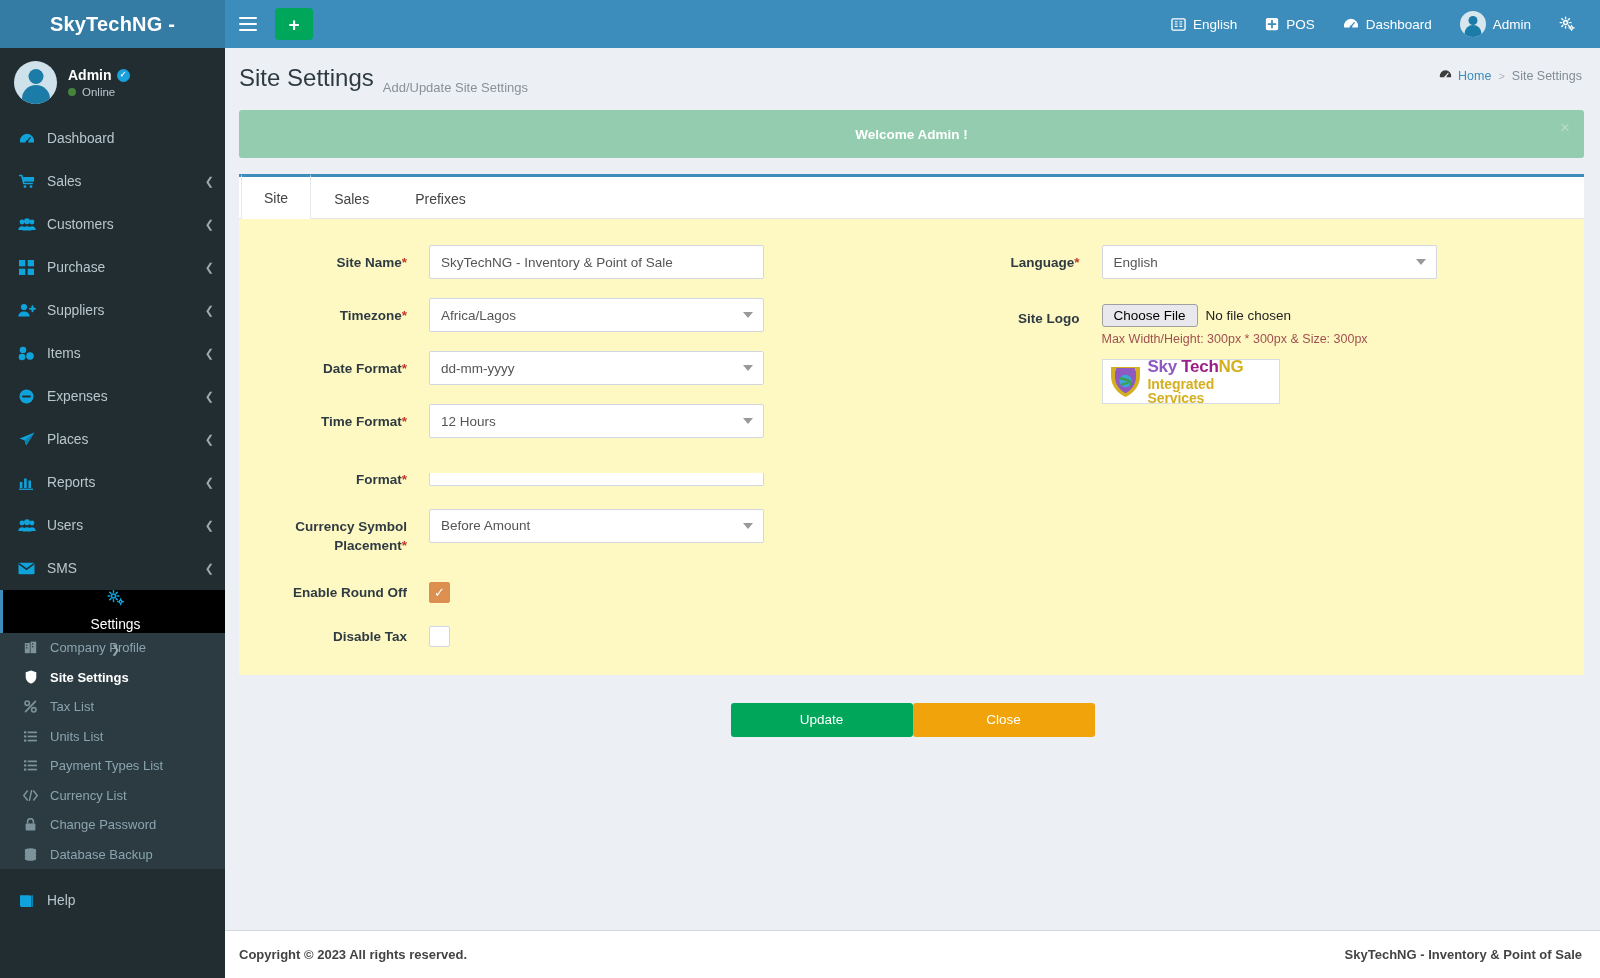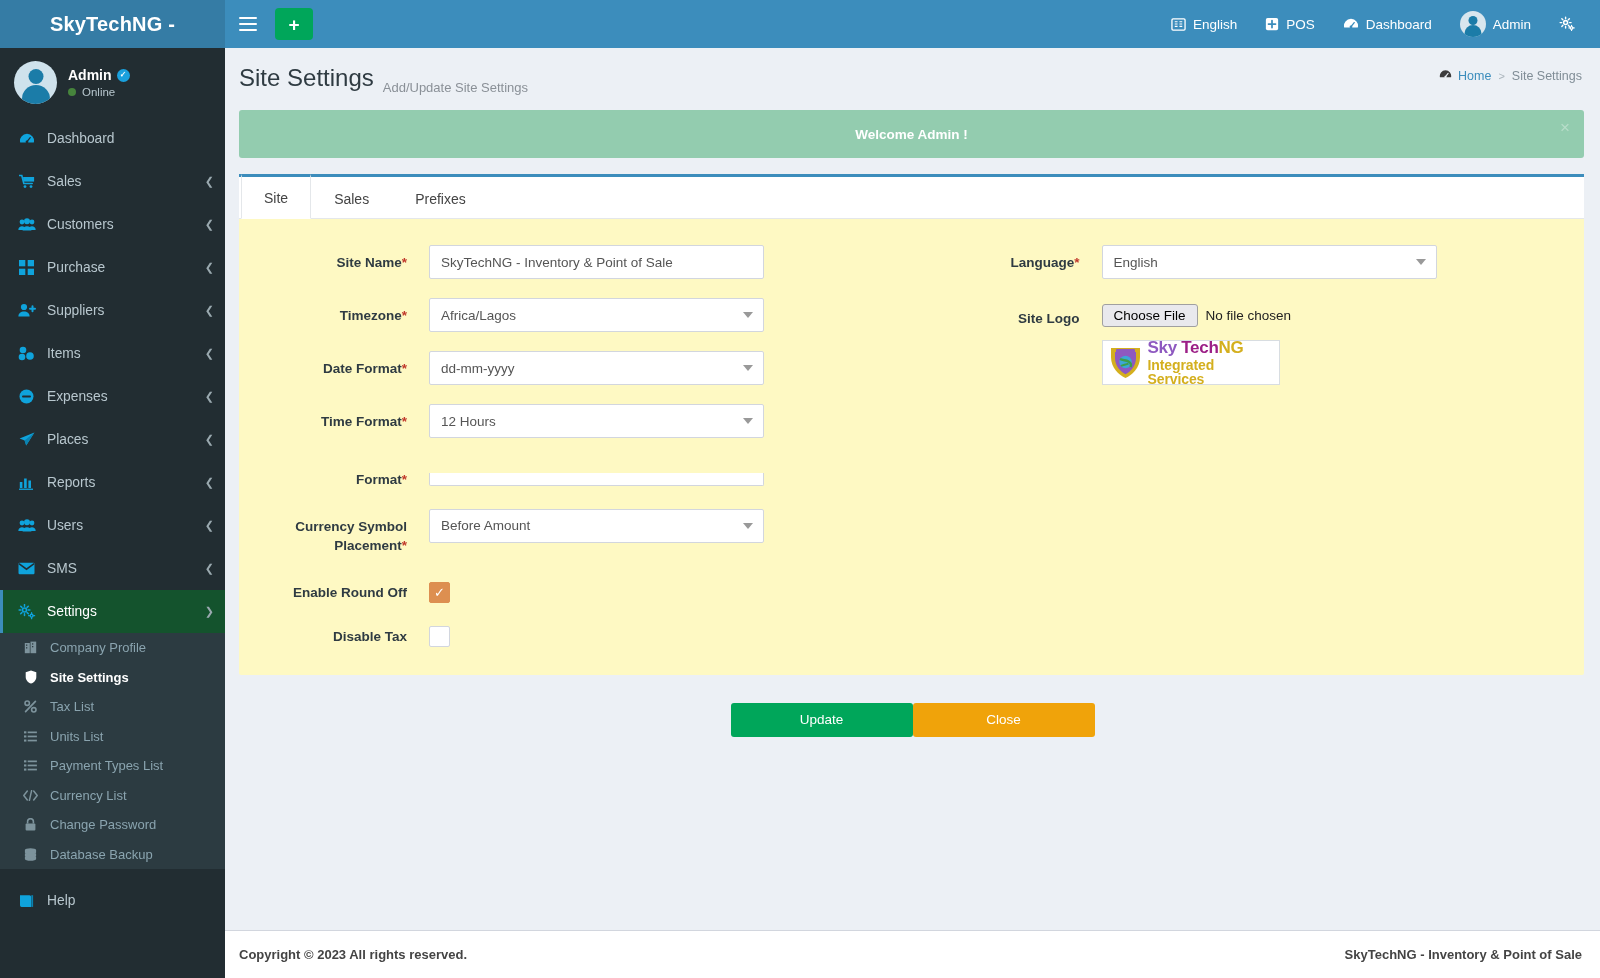--- a/index.html
+++ b/index.html
@@ -97,21 +97,21 @@
   .nav { list-style: none; }
   .nav-item {
     display: flex; align-items: center; height: 43px; padding: 0 11px 0 14px;
     color: #b8c7ce; font-size: 13.8px; cursor: pointer;
     border-left: 3px solid transparent; gap: 11px;
   }
   .nav-item .ni-icon { width: 19px; display: inline-flex; justify-content: center; color: #0fa3dc; flex: none; }
   .nav-item .ni-label { flex: 1; }
   .nav-item .ni-arrow { font-size: 11px; color: #9aa9af; }
   .nav-item.active {
-    background: #14532d; color: #fff; border-left-color: #3c8dbc;
+    background: #000000; color: #fff; border-left-color: #3c8dbc; flex-direction: column;
   }
   .nav-sub { list-style: none; background: #2c3b41; }
   .sub-item {
     display: flex; align-items: center; gap: 11px;
     height: 29.5px; padding: 0 11px 0 22px;
     color: #8aa4af; font-size: 13px; cursor: pointer;
   }
   .sub-item .si-icon { width: 17px; display: inline-flex; justify-content: center; flex: none; }
   .sub-item.active { color: #fff; font-weight: bold; }
   .sub-item.active .si-icon { color: #fff; }
@@ -707,20 +707,21 @@
             </div>
           </div>
 
           <div class="frow">
             <div class="flabel" style="padding-top:11px;"><span>Site Logo</span></div>
             <div class="fctl" style="max-width:420px;">
               <div class="file-row">
                 <button class="file-btn">Choose File</button>
                 <span class="file-name">No file chosen</span>
               </div>
+              <div class="file-hint">Max Width/Height: 300px * 300px &amp; Size: 300px</div>
               <div class="logo-box">
                 <div class="logo-mark">
                   <svg width="35" height="37" viewBox="0 0 35 37">
                     <path d="M3 4h29v9c0 11-8 18-14.5 21C11 31 3 24 3 13z" fill="#d4af1e"></path>
                     <path d="M7 8h21v6c0 8.5-6 14-10.5 16.3C13 28 7 22.5 7 14z" fill="#8e59c0"></path>
                     <rect x="8" y="5" width="19" height="5" rx="1" fill="#8e59c0"></rect>
                     <rect x="15" y="8" width="5" height="18" fill="#8e59c0"></rect>
                     <circle cx="17.5" cy="18" r="6.2" fill="#3ca7d8"></circle>
                     <path d="M12 15c3 1.5 6 1 8.5 2.5s3 3.5 2 5.5" stroke="#3d9e4b" stroke-width="2.4" fill="none"></path>
                     <path d="M13 22c2-1.5 5-1 7.5-2.5" stroke="#3d9e4b" stroke-width="2" fill="none"></path>

